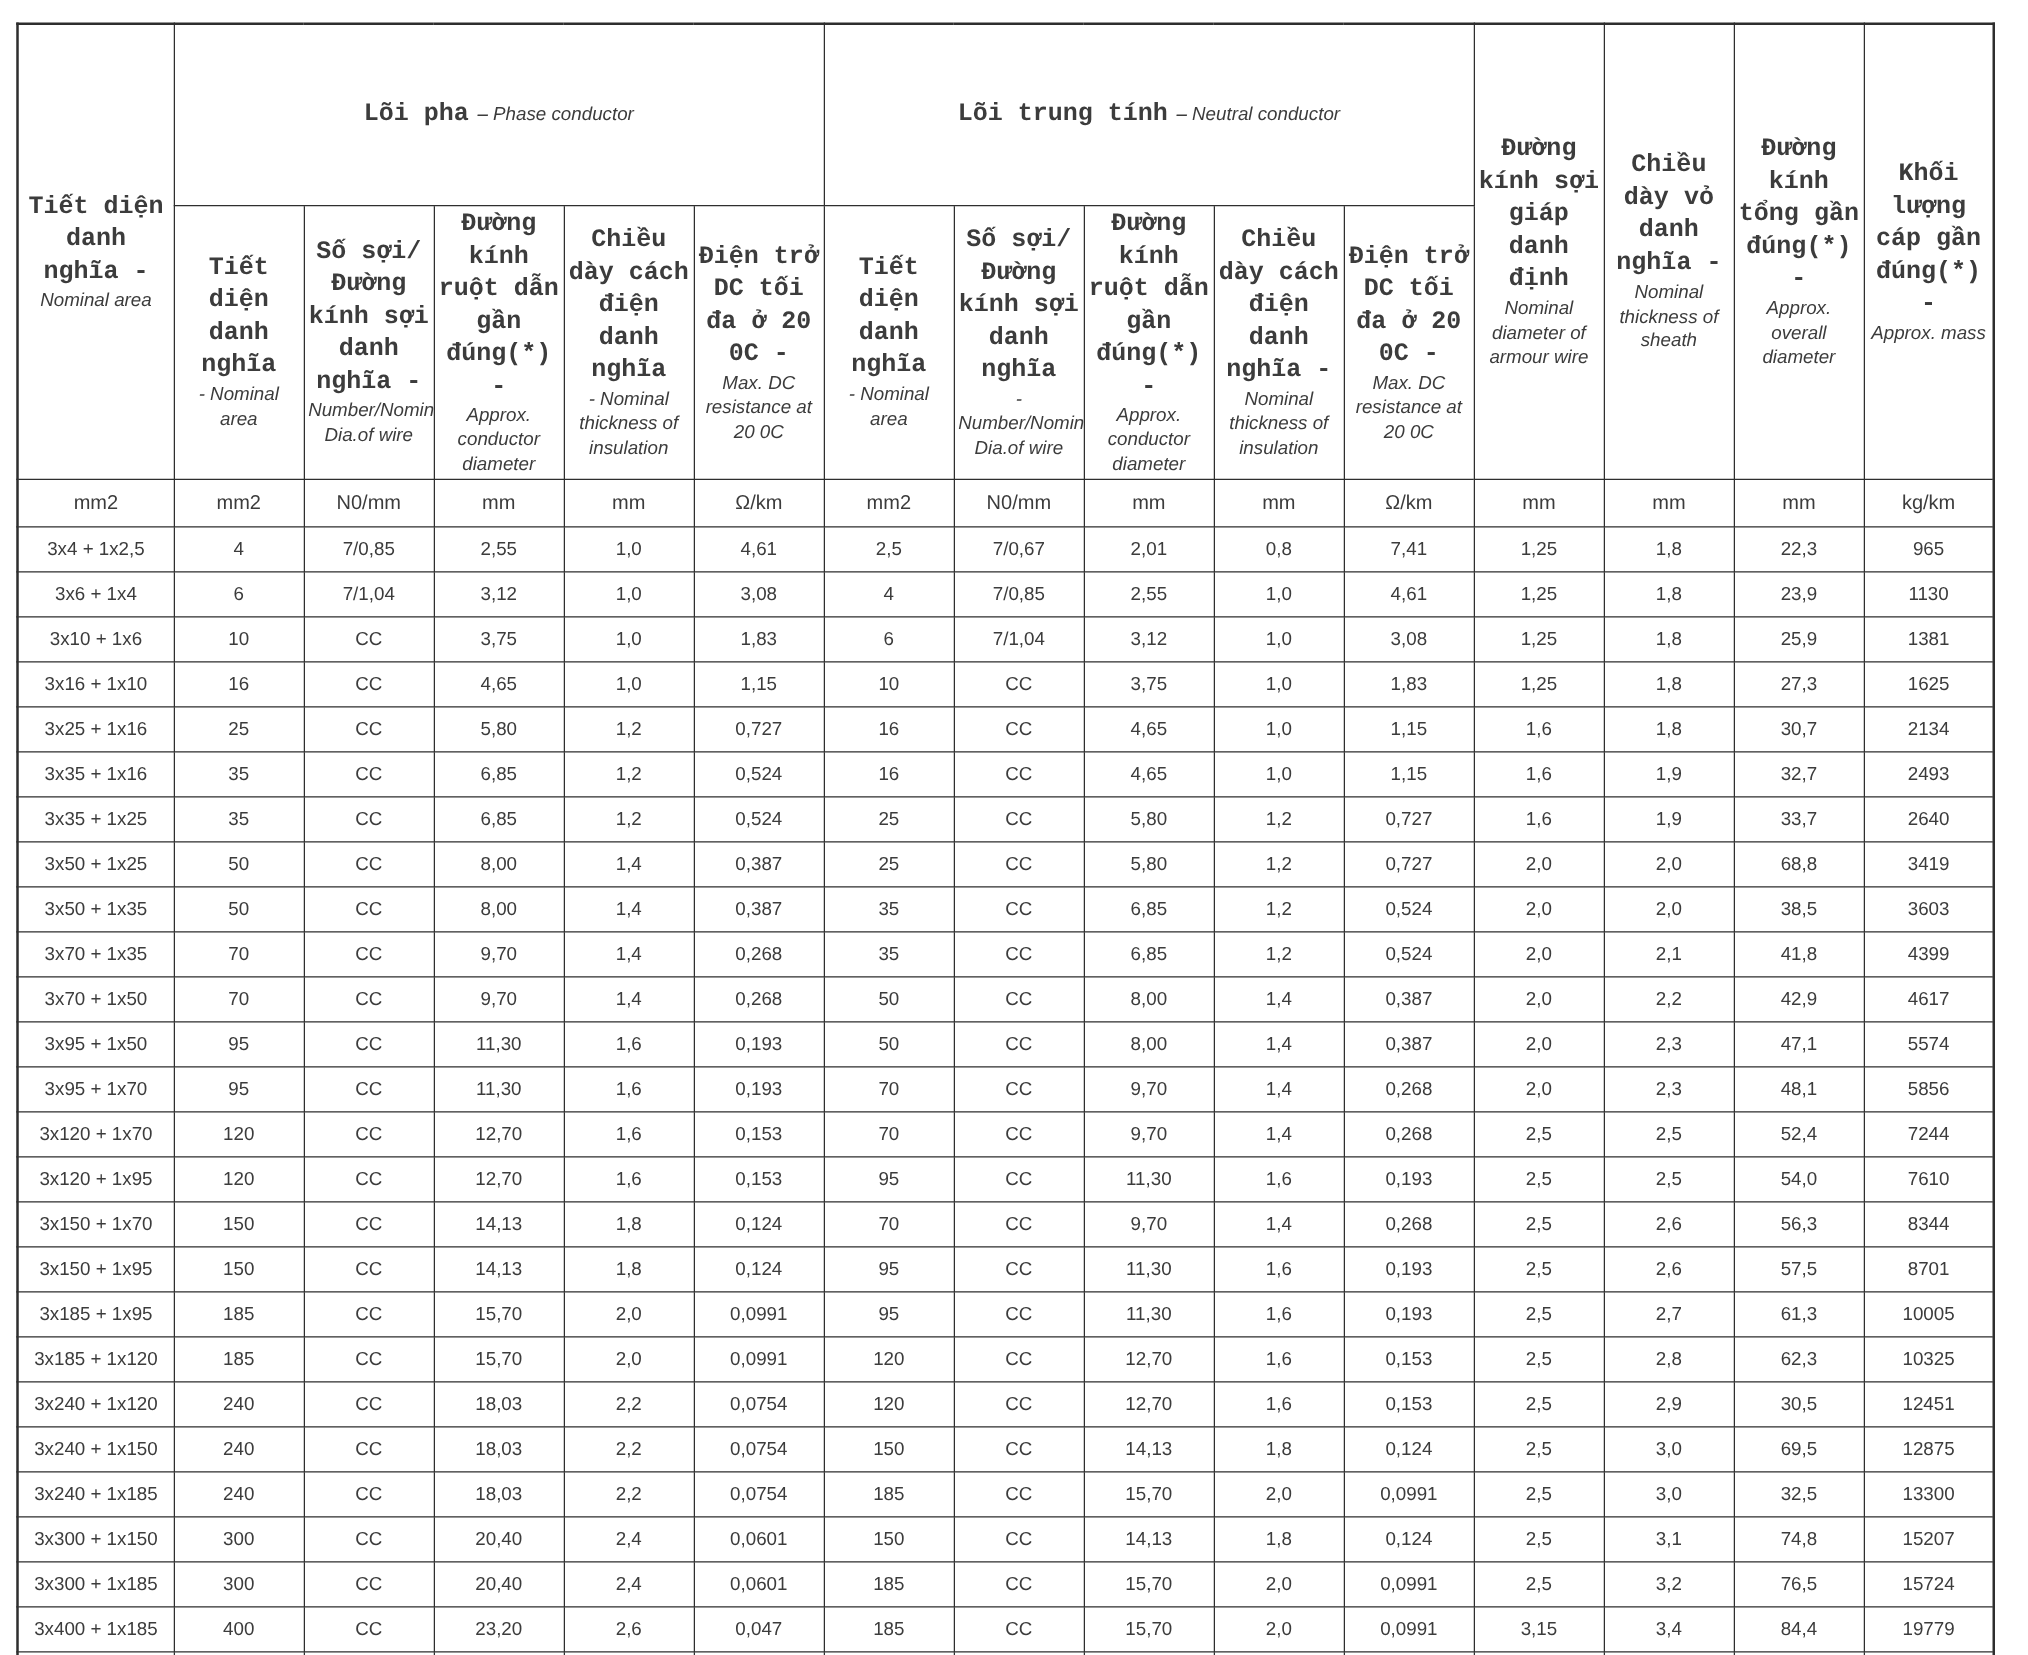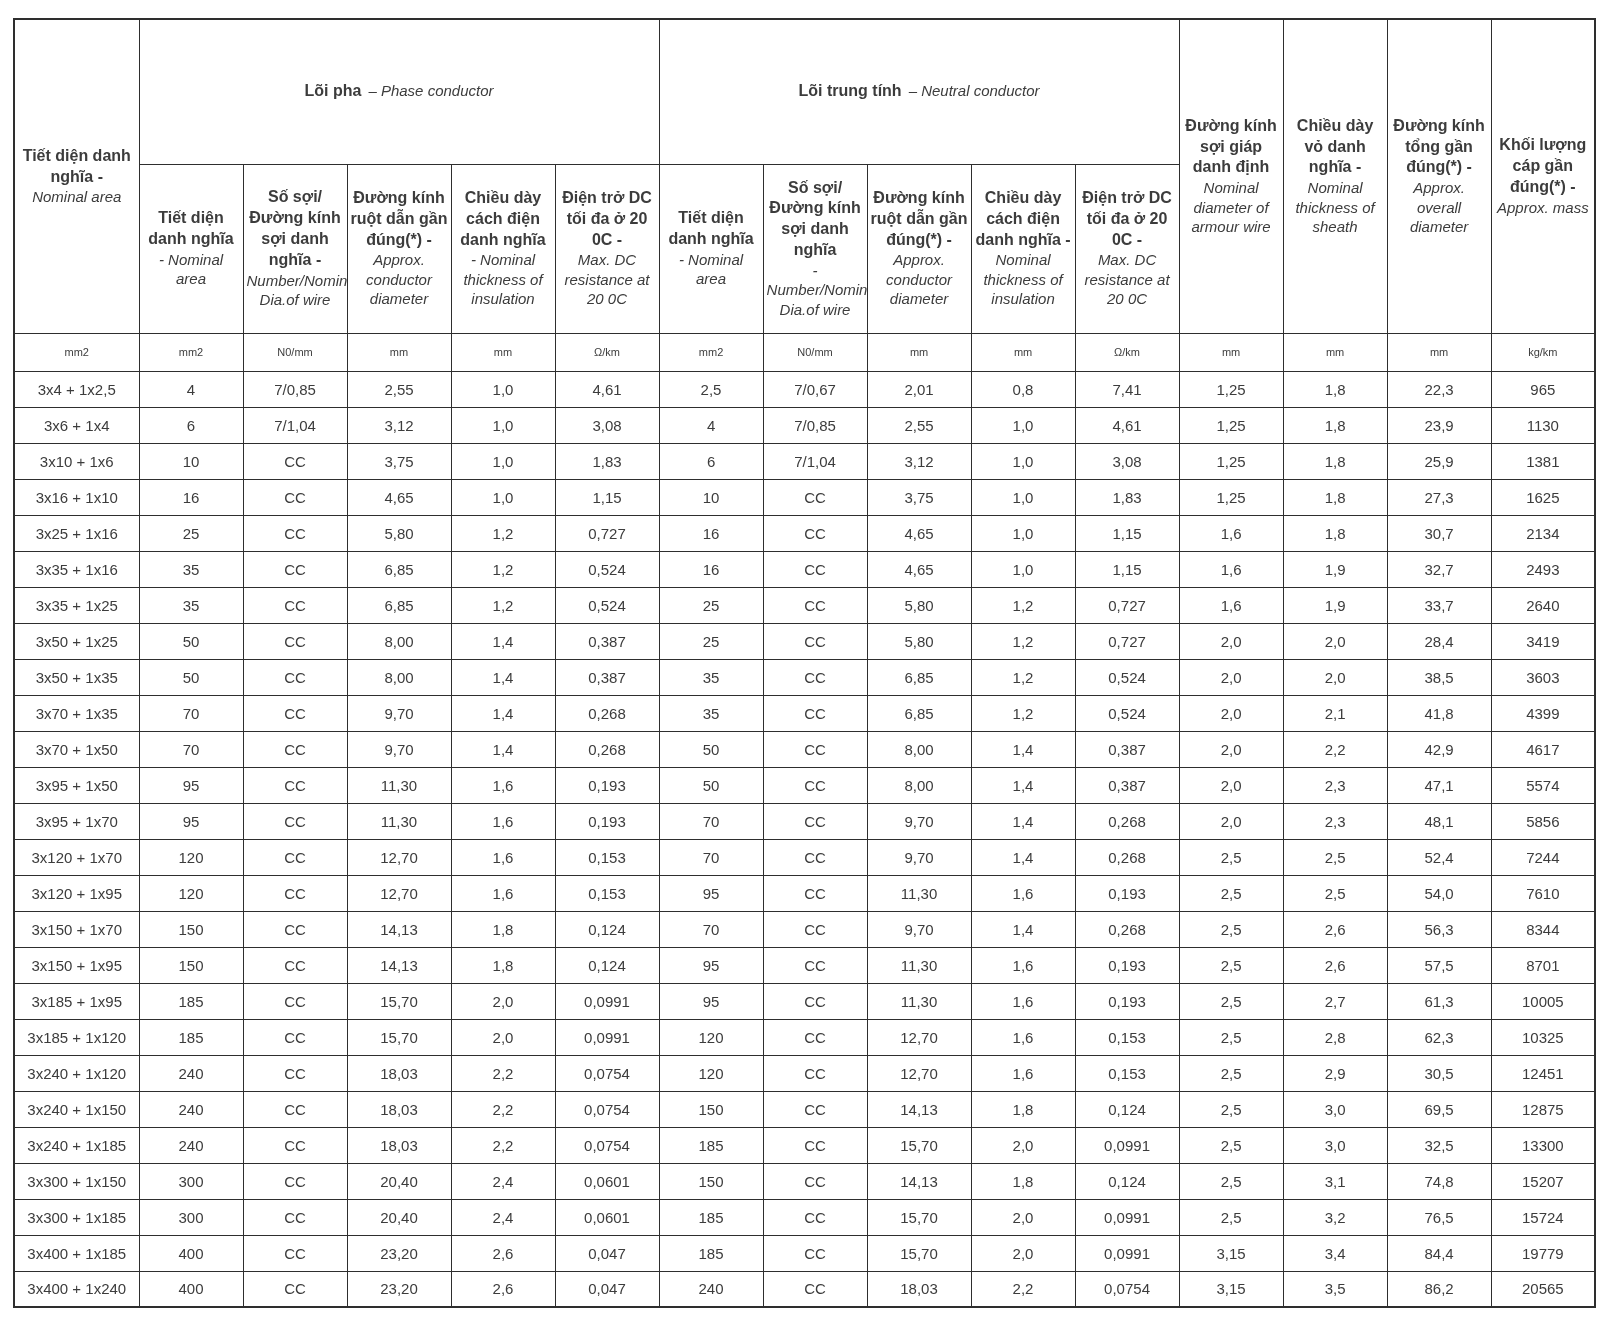--- a/index.html
+++ b/index.html
@@ -25,27 +25,28 @@
     vertical-align: middle;
     color: #3c3c3c;
     padding: 2px 3px;
     box-sizing: border-box;
     overflow: hidden;
     background: #ffffff;
   }
   thead th { font-weight: normal; }
   tr.group-row { height: 145px; }
   tr.sub-row { height: 169px; }
-  tr.units-row td { height: 38px; font-size: 11px; text-align: center; }
+  tr.units-row td { height: 38px; font-size: 16px; text-align: center; }
   tbody.data td { height: 36px; font-size: 15px; }
   .vi {
     display: block;
     font-weight: 700;
-    font-size: 16px;
+    font-size: 20px;
     line-height: 1.3;
+    font-family: Liberation Mono, monospace;
   }
   .en {
     display: block;
     font-weight: 400;
     font-style: italic;
     font-size: 15px;
     line-height: 1.3;
   }
   th.group .vi, th.group .en { display: inline; }
   th.group .en { margin-left: 7px; text-align: center; }
@@ -287,21 +288,21 @@
         <td>8,00</td>
         <td>1,4</td>
         <td>0,387</td>
         <td>25</td>
         <td>CC</td>
         <td>5,80</td>
         <td>1,2</td>
         <td>0,727</td>
         <td>2,0</td>
         <td>2,0</td>
-        <td>28,4</td>
+        <td>68,8</td>
         <td>3419</td>
       </tr>
       <tr>
         <td>3x50 + 1x35</td>
         <td>50</td>
         <td>CC</td>
         <td>8,00</td>
         <td>1,4</td>
         <td>0,387</td>
         <td>35</td>

